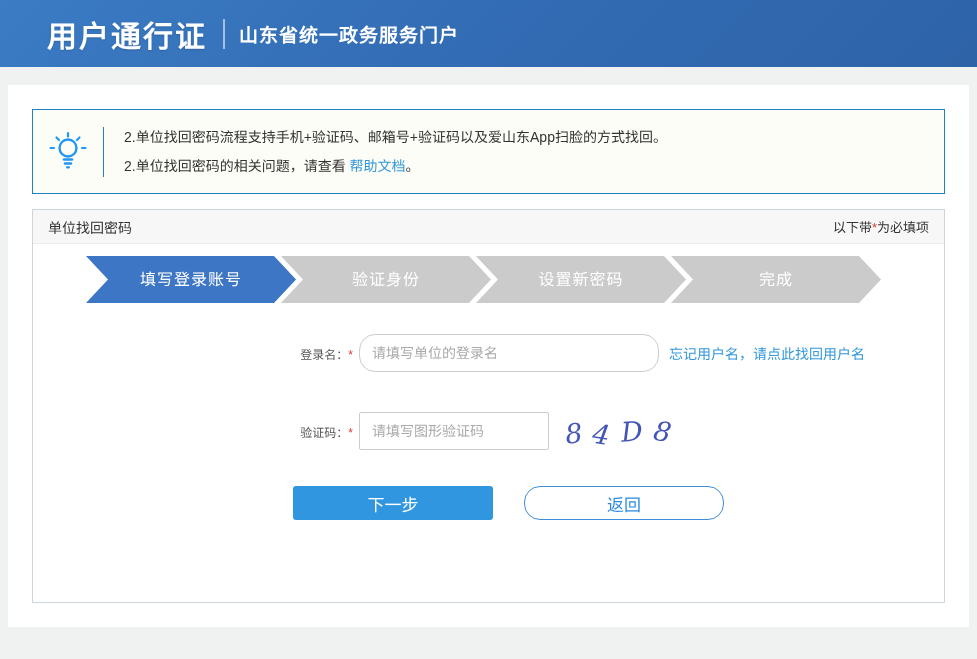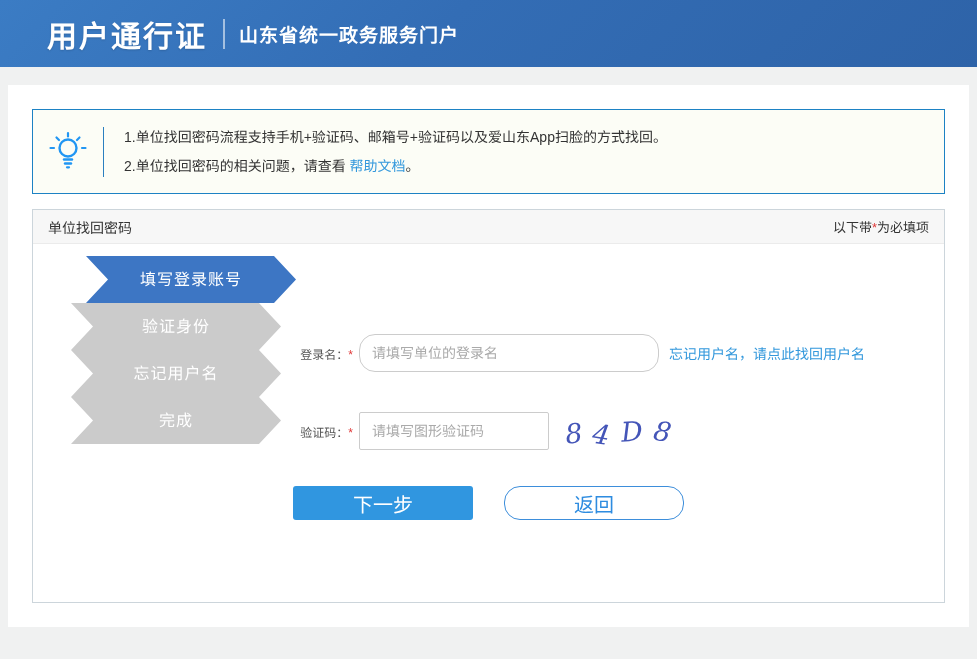--- a/index.html
+++ b/index.html
@@ -91,21 +91,20 @@
     color: #333;
   }
   .required-note { font-size: 13px; color: #333; }
   .star { color: #e03a3a; }
 
   
   .stepper {
     display: flex;
     margin: 12px 0 0 53px;
     height: 35px;
-    flex-direction: column;
   }
   .step {
     width: 210px;
     height: 47px;
     line-height: 47px;
     text-align: center;
     color: #ffffff;
     font-size: 16px;
     background: #cbcbcb;
     clip-path: polygon(0 0, calc(100% - 22px) 0, 100% 50%, calc(100% - 22px) 100%, 0 100%, 22px 50%);
@@ -169,23 +168,23 @@
   .captcha-char.c1 { transform: rotate(9deg) translateY(3px); }
   .captcha-char.c2 { transform: rotate(-4deg); font-style: italic; }
   .captcha-char.c3 { transform: rotate(11deg); }
 
   
   .button-row {
     display: flex;
     margin: 36px 0 0 260px;
   }
   .btn {
-    width: 180px;
+    width: 200px;
     height: 34px;
-    font-size: 20px;
+    font-size: 17px;
     cursor: pointer;
     font-family: "Liberation Sans", "DejaVu Sans", sans-serif;
   }
   .btn-next {
     background: #3096e0;
     color: #fff;
     border: none;
     border-radius: 3px;
   }
   .btn-back {
@@ -216,36 +215,36 @@
         <line x1="21" y1="37.3" x2="23" y2="37.3" stroke="#2196f3" stroke-width="2.2" stroke-linecap="round"></line>
         <line x1="22" y1="3" x2="22" y2="6.5" stroke="#2196f3" stroke-width="2.2" stroke-linecap="round"></line>
         <line x1="10.5" y1="7.5" x2="13" y2="10" stroke="#2196f3" stroke-width="2.2" stroke-linecap="round"></line>
         <line x1="33.5" y1="7.5" x2="31" y2="10" stroke="#2196f3" stroke-width="2.2" stroke-linecap="round"></line>
         <line x1="4.5" y1="18" x2="8" y2="18" stroke="#2196f3" stroke-width="2.2" stroke-linecap="round"></line>
         <line x1="36" y1="18" x2="39.5" y2="18" stroke="#2196f3" stroke-width="2.2" stroke-linecap="round"></line>
       </svg>
     </div>
     <div class="notice-divider"></div>
     <div class="notice-text">
-      <div>1.单位找回密码流程支持手机+验证码、邮箱号+验证码以及爱山东App扫脸的方式找回。</div>
+      <div>2.单位找回密码流程支持手机+验证码、邮箱号+验证码以及爱山东App扫脸的方式找回。</div>
       <div><span>2.单位找回密码的相关问题，请查看 </span><a class="notice-link">帮助文档</a><span>。</span></div>
     </div>
   </div>
 
   <div class="form-section">
 
     <div class="section-header">
       <span>单位找回密码</span>
       <span class="required-note"><span>以下带</span><span class="star">*</span><span>为必填项</span></span>
     </div>
 
     <div class="stepper">
       <div class="step active">填写登录账号</div>
       <div class="step">验证身份</div>
-      <div class="step">忘记用户名</div>
+      <div class="step">设置新密码</div>
       <div class="step">完成</div>
     </div>
 
     <div class="form-row">
       <div class="form-label"><span>登录名：</span><span class="star">*</span></div>
       <input class="text-input input-login" type="text" placeholder="请填写单位的登录名" style="">
       <a class="forgot-link">忘记用户名，请点此找回用户名</a>
     </div>
 
     <div class="form-row second">

